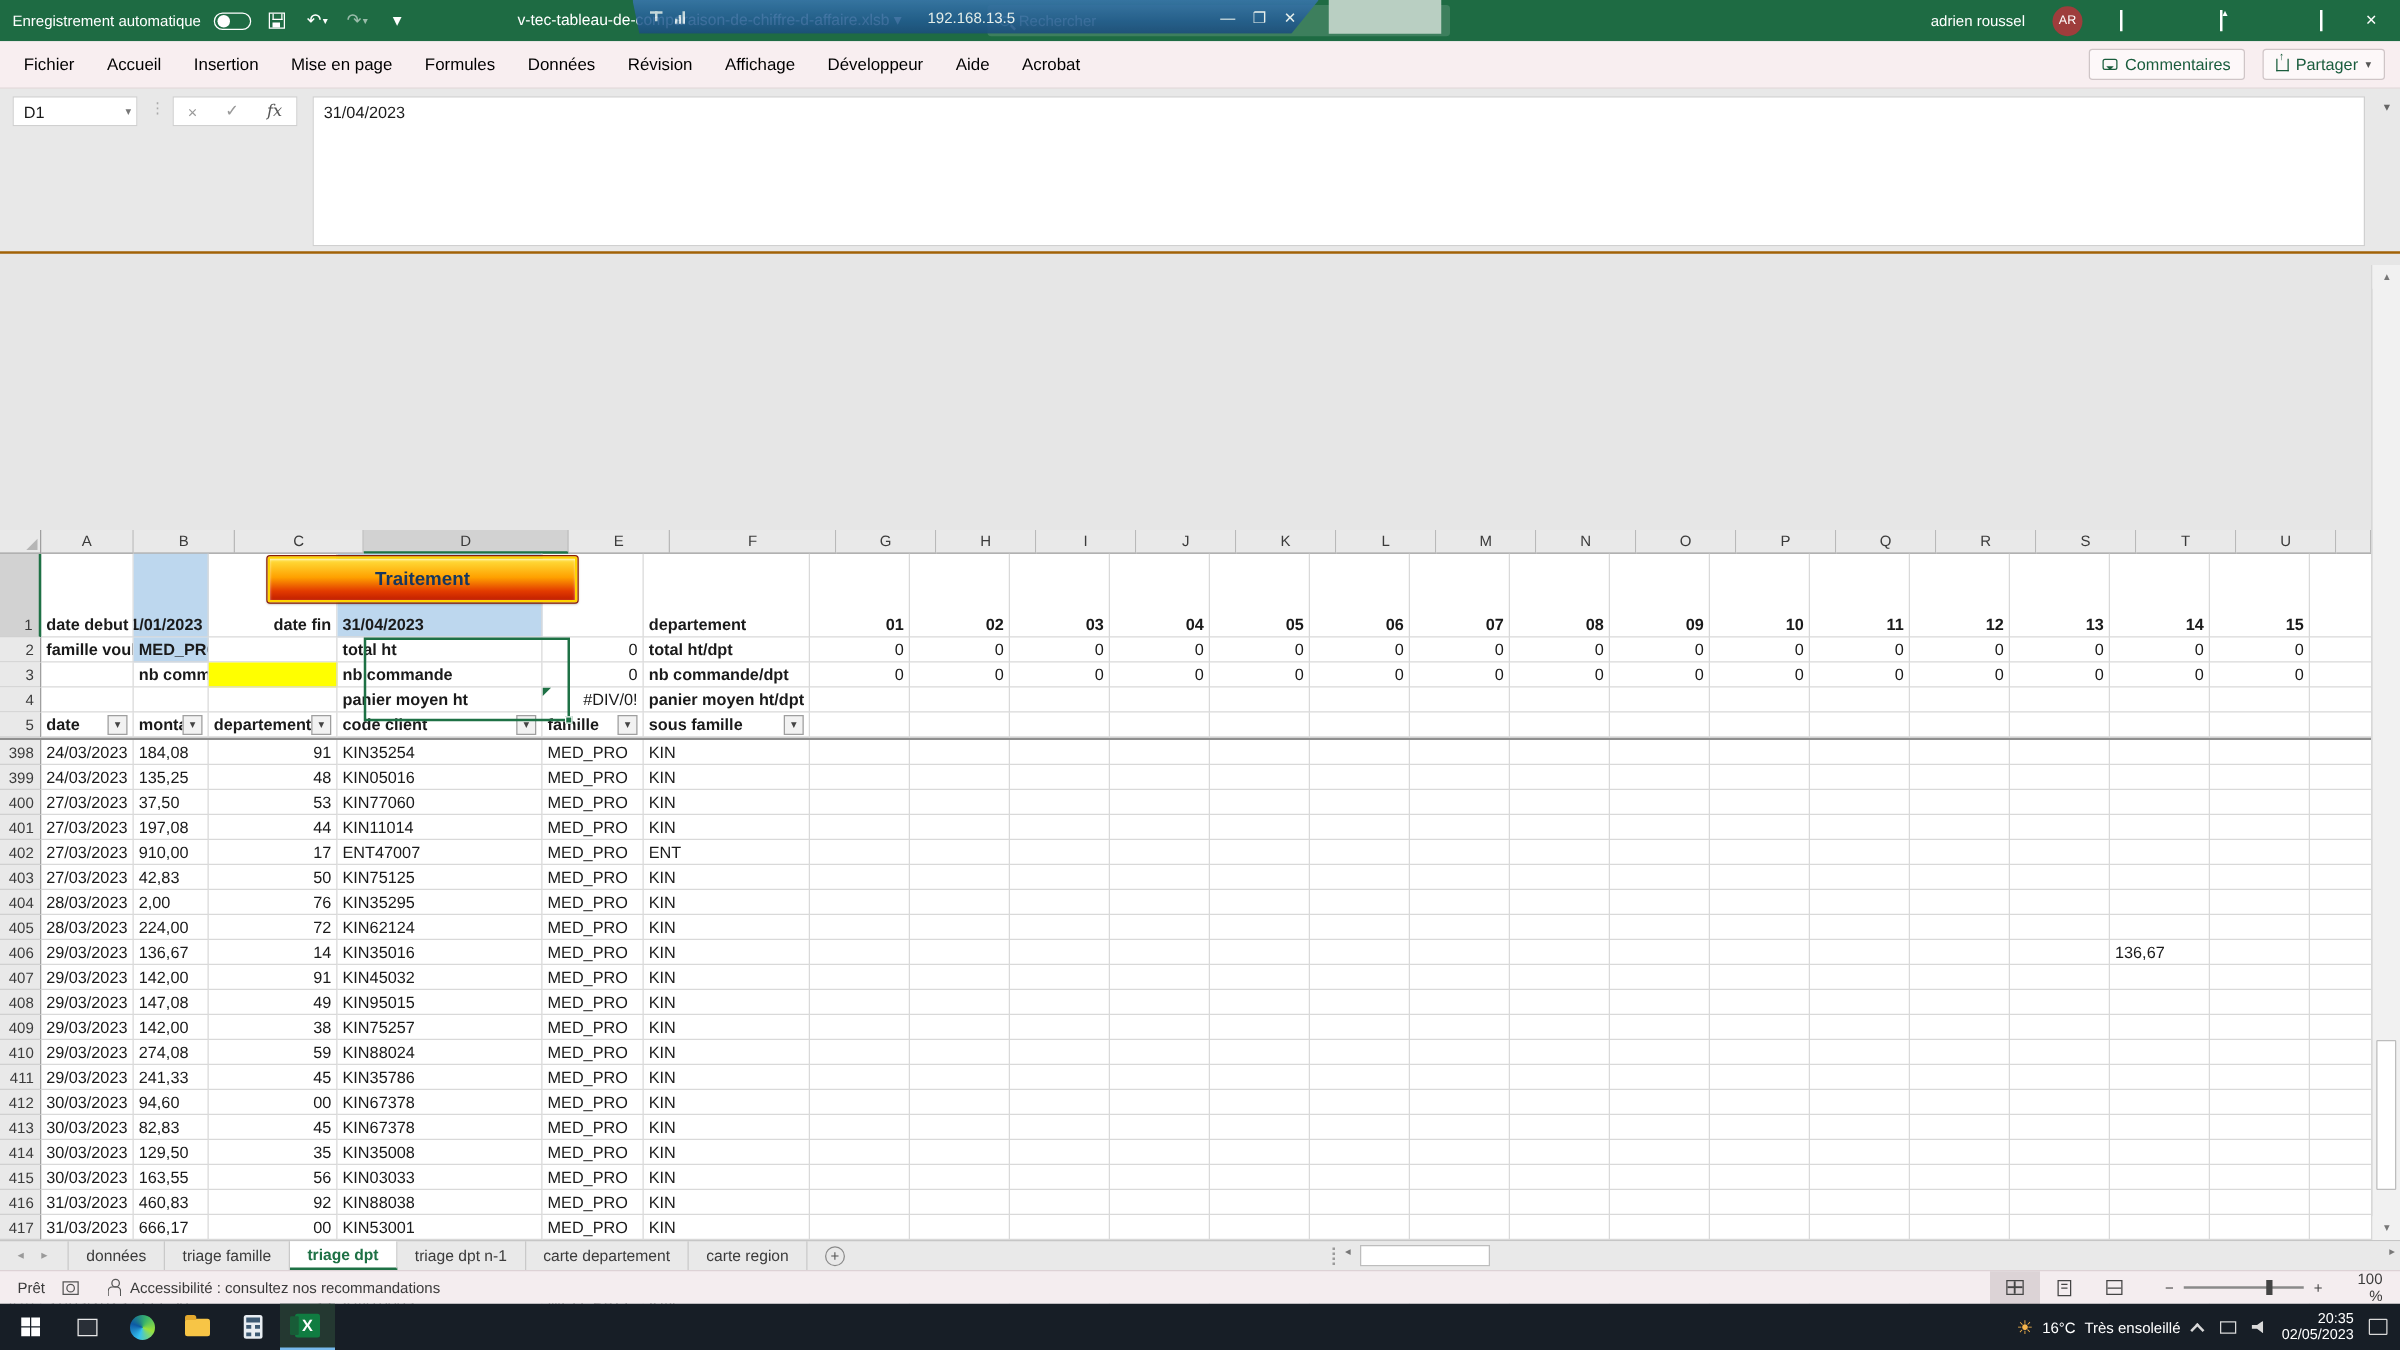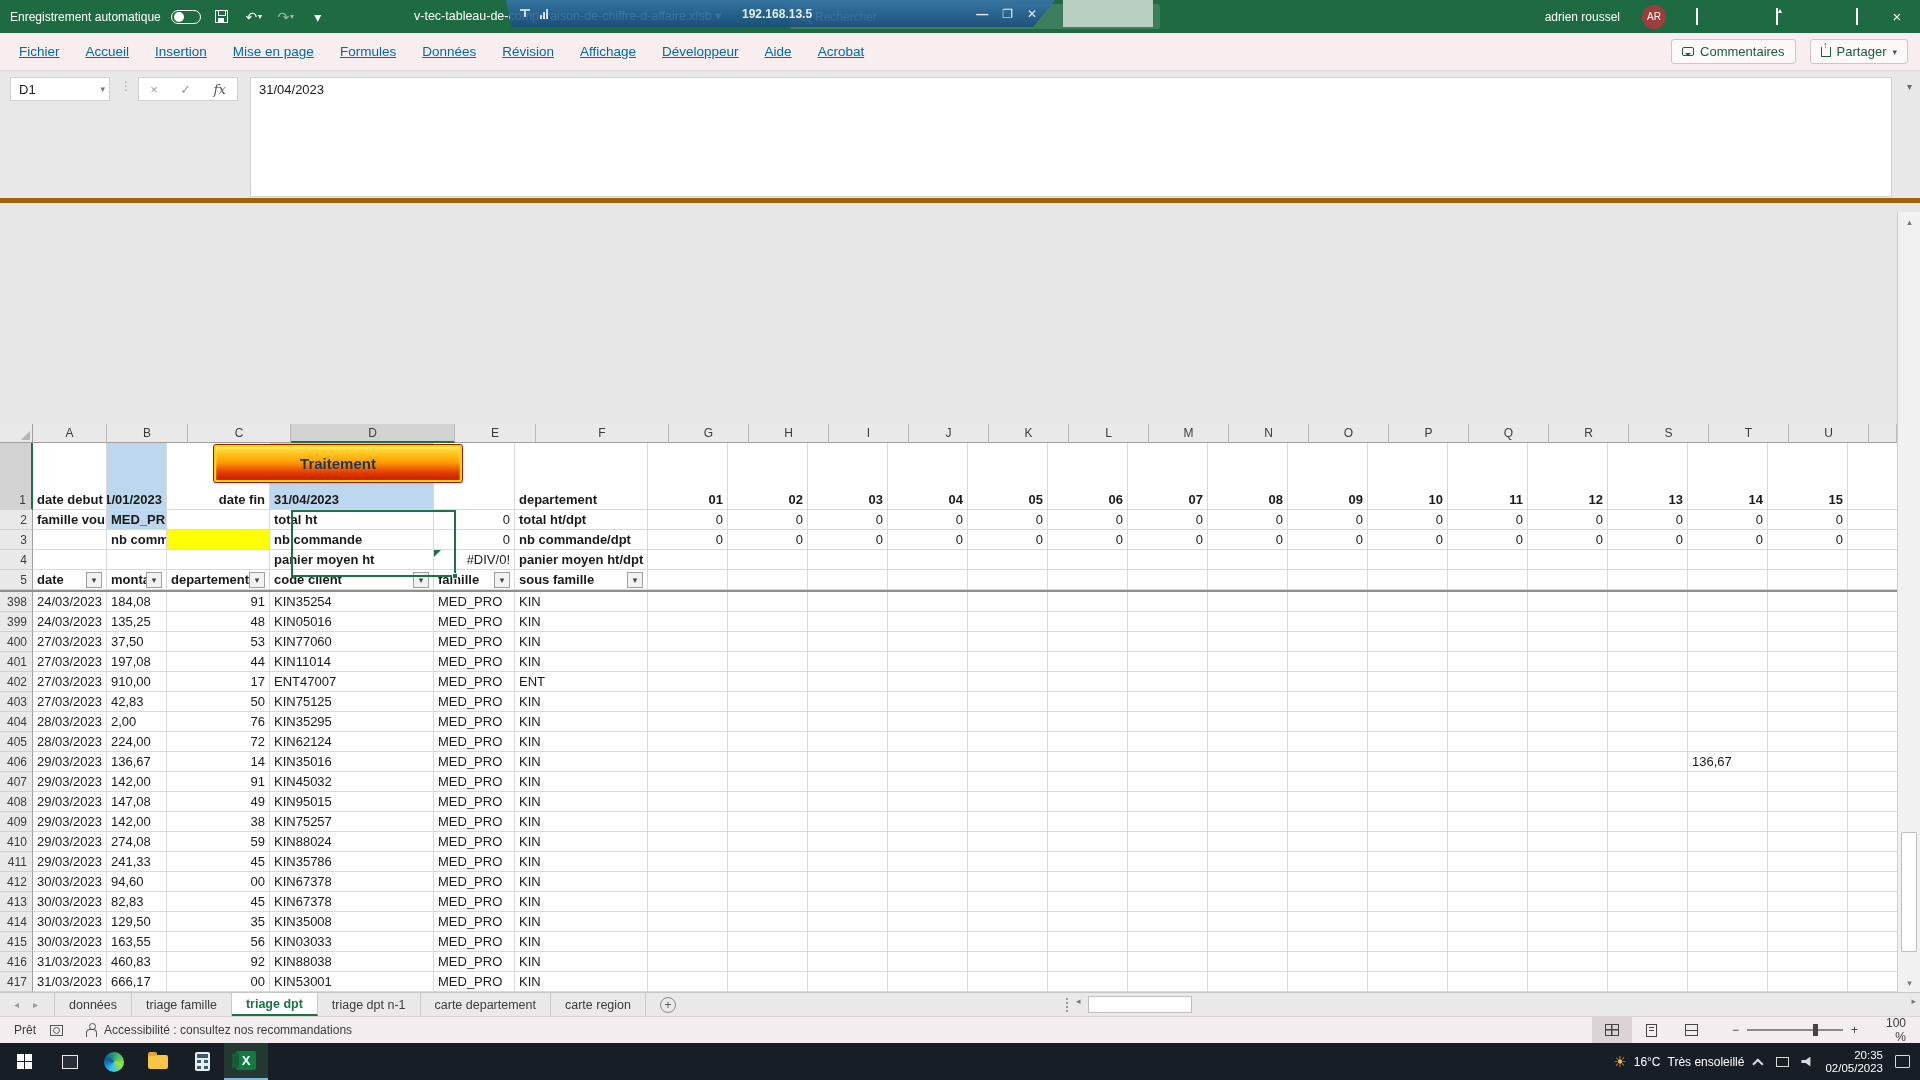--- a/index.html
+++ b/index.html
@@ -17,21 +17,21 @@
   .save-glyph { width:13px; height:13px; border:1.5px solid #fff; position:relative; }
   .save-glyph:before { content:""; position:absolute; left:2px; top:0; width:6px; height:4px; border:1px solid #fff; border-top:none; }
   .save-glyph:after { content:""; position:absolute; left:2px; bottom:0; width:6px; height:4px; background:#fff; }
   .dim { opacity:.55; }
   .tiny-carat { font-size:8px; margin-left:1px; }
   .title-text { position:absolute; left:414px; top:8px; font-size:12.5px; color:#fff; white-space:nowrap; }
   .tb-search { position:absolute; left:790px; top:4px; width:370px; height:25px; background:rgba(255,255,255,.14); border-radius:3px; display:flex; align-items:center; gap:7px; padding-left:10px; color:#eaf2ec; font-size:12px; }
   .mag { width:8px; height:8px; border:1.5px solid #dfe9e2; border-radius:50%; position:relative; }
   .mag:after { content:""; position:absolute; left:7px; top:7px; width:5px; height:1.5px; background:#dfe9e2; transform:rotate(45deg); }
   
-  .rdp-bar { position:absolute; left:506px; top:0; width:549px; height:27px; background:linear-gradient(#3a76ad,#245d92 60%,#1c4d7d); opacity:.88; clip-path:polygon(0 0,100% 0,96% 100%,1% 100%); display:flex; align-items:center; color:#fff;font-weight:bold; }
+  .rdp-bar { position:absolute; left:506px; top:0; width:549px; height:27px; background:linear-gradient(#3a76ad,#245d92 60%,#1c4d7d); opacity:.88; clip-path:polygon(0 0,100% 0,96% 100%,1% 100%); display:flex; align-items:center; color:#fff; }
   .rdp-pin { margin-left:14px; width:10px; height:10px; position:relative; }
   .rdp-pin:before { content:""; position:absolute; left:4px; top:0; width:2px; height:8px; background:#dce6f0; }
   .rdp-pin:after { content:""; position:absolute; left:0; top:0; width:10px; height:2px; background:#dce6f0; }
   .rdp-signal { display:flex; align-items:flex-end; gap:1px; margin-left:10px; }
   .rdp-signal i { width:2px; background:#dce6f0; display:block; }
   .rdp-ip { position:absolute; left:236px; font-size:12px; }
   .rdp-btns { position:absolute; right:18px; display:flex; gap:14px; font-size:12px; }
   .rdp-remnant { position:absolute; left:1063px; top:0; width:90px; height:27px; background:#b9cfc2; }
   .tb-right { position:absolute; right:0; top:0; height:33px; display:flex; align-items:center; gap:22px; padding-right:14px; }
   .user-name { font-size:12px; }
@@ -41,30 +41,30 @@
   .pen { width:13px; height:2px; background:#fff; transform:rotate(-45deg); border-radius:1px; position:relative; }
   .ribbonopt { width:12px; height:10px; border:1.5px solid #fff; position:relative; }
   .ribbonopt:after { content:"▴"; position:absolute; left:1px; top:-3px; font-size:8px; }
   .win-min { width:11px; height:1.5px; background:#fff; }
   .win-restore { width:9px; height:9px; border:1.5px solid #fff; position:relative; }
   .win-close { font-size:15px; }
 
   
   .ribbonrow { position:absolute; left:0; top:33px; width:1920px; height:38px; background:#f8eef0; border-bottom:1px solid #e0d6d8; display:flex; align-items:center; }
   .rtabs { display:flex; gap:0; padding-left:6px; }
-  .rtab { padding:0 13px; font-size:13.5px; color:#0369a1; height:38px; display:flex; align-items:center; cursor:default;text-decoration:underline; }
+  .rtab { padding:0 13px; font-size:13.5px; color:#000000; height:38px; display:flex; align-items:center; cursor:default; }
   .ribbon-right { position:absolute; right:12px; display:flex; align-items:center; gap:14px; }
   .pillbtn { display:flex; align-items:center; gap:6px; font-size:13px; color:#1a5c3d; padding:4px 10px; border:1px solid #cfc5c7; border-radius:3px; background:#fdf8f9; }
   .bubble { width:12px; height:9px; border:1.5px solid #1a5c3d; border-radius:2px; position:relative; }
   .bubble:after { content:""; position:absolute; left:2px; bottom:-4px; border:3px solid transparent; border-top-color:#1a5c3d; }
   .share-ico { width:10px; height:10px; border:1.5px solid #1a5c3d; border-top:none; position:relative; }
   .share-ico:after { content:"↑"; position:absolute; left:1.5px; top:-7px; font-size:9px; color:#1a5c3d; }
 
   
-  .fbar { position:absolute; left:0; top:71px; width:1920px; height:132px; background:#e8e8e8; border-bottom:5px solid #a16207; }
+  .fbar { position:absolute; left:0; top:71px; width:1920px; height:132px; background:#e8e8e8; border-bottom:2px solid #a16207; }
   .namebox { position:absolute; left:10px; top:6px; width:100px; height:24px; background:#fff; border:1px solid #d0d0d0; display:flex; align-items:center; padding-left:8px; font-size:13px; }
   .namebox .nb-arrow { position:absolute; right:4px; color:#777; font-size:9px; }
   .fb-sep { position:absolute; left:120px; top:8px; color:#aaa; font-size:12px; letter-spacing:0; }
   .fb-btns { position:absolute; left:138px; top:6px; width:100px; height:24px; background:#fff; border:1px solid #d0d0d0; display:flex; align-items:center; justify-content:space-around; color:#9a9a9a; }
   .fx { font-family:"DejaVu Serif",serif; font-style:italic; color:#555; }
   .fb-input { position:absolute; left:250px; top:6px; right:28px; height:120px; background:#fff; border:1px solid #d0d0d0; padding:4px 8px; font-size:13px; }
   .fb-collapse { position:absolute; right:8px; top:10px; color:#666; font-size:10px; }
 
   
   .grid { position:absolute; left:0; top:212px; width:1897px; height:780px; background:#fff; overflow:hidden; }

